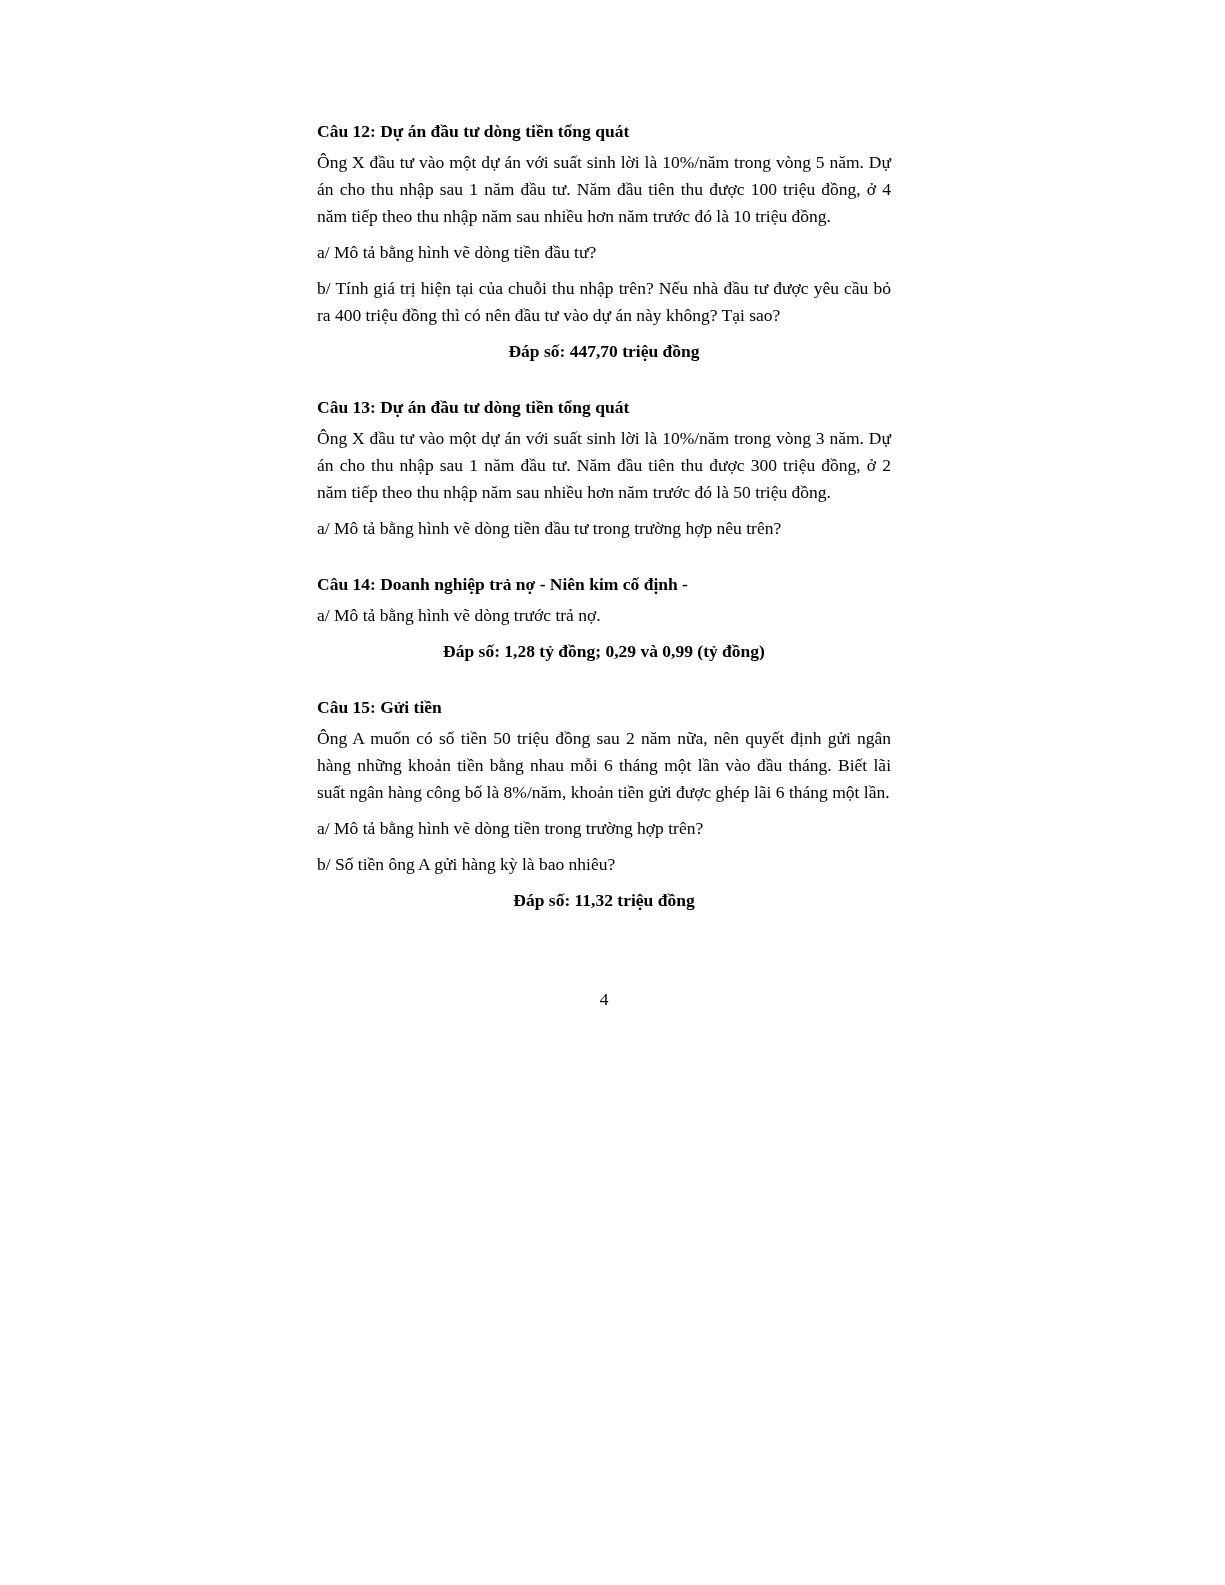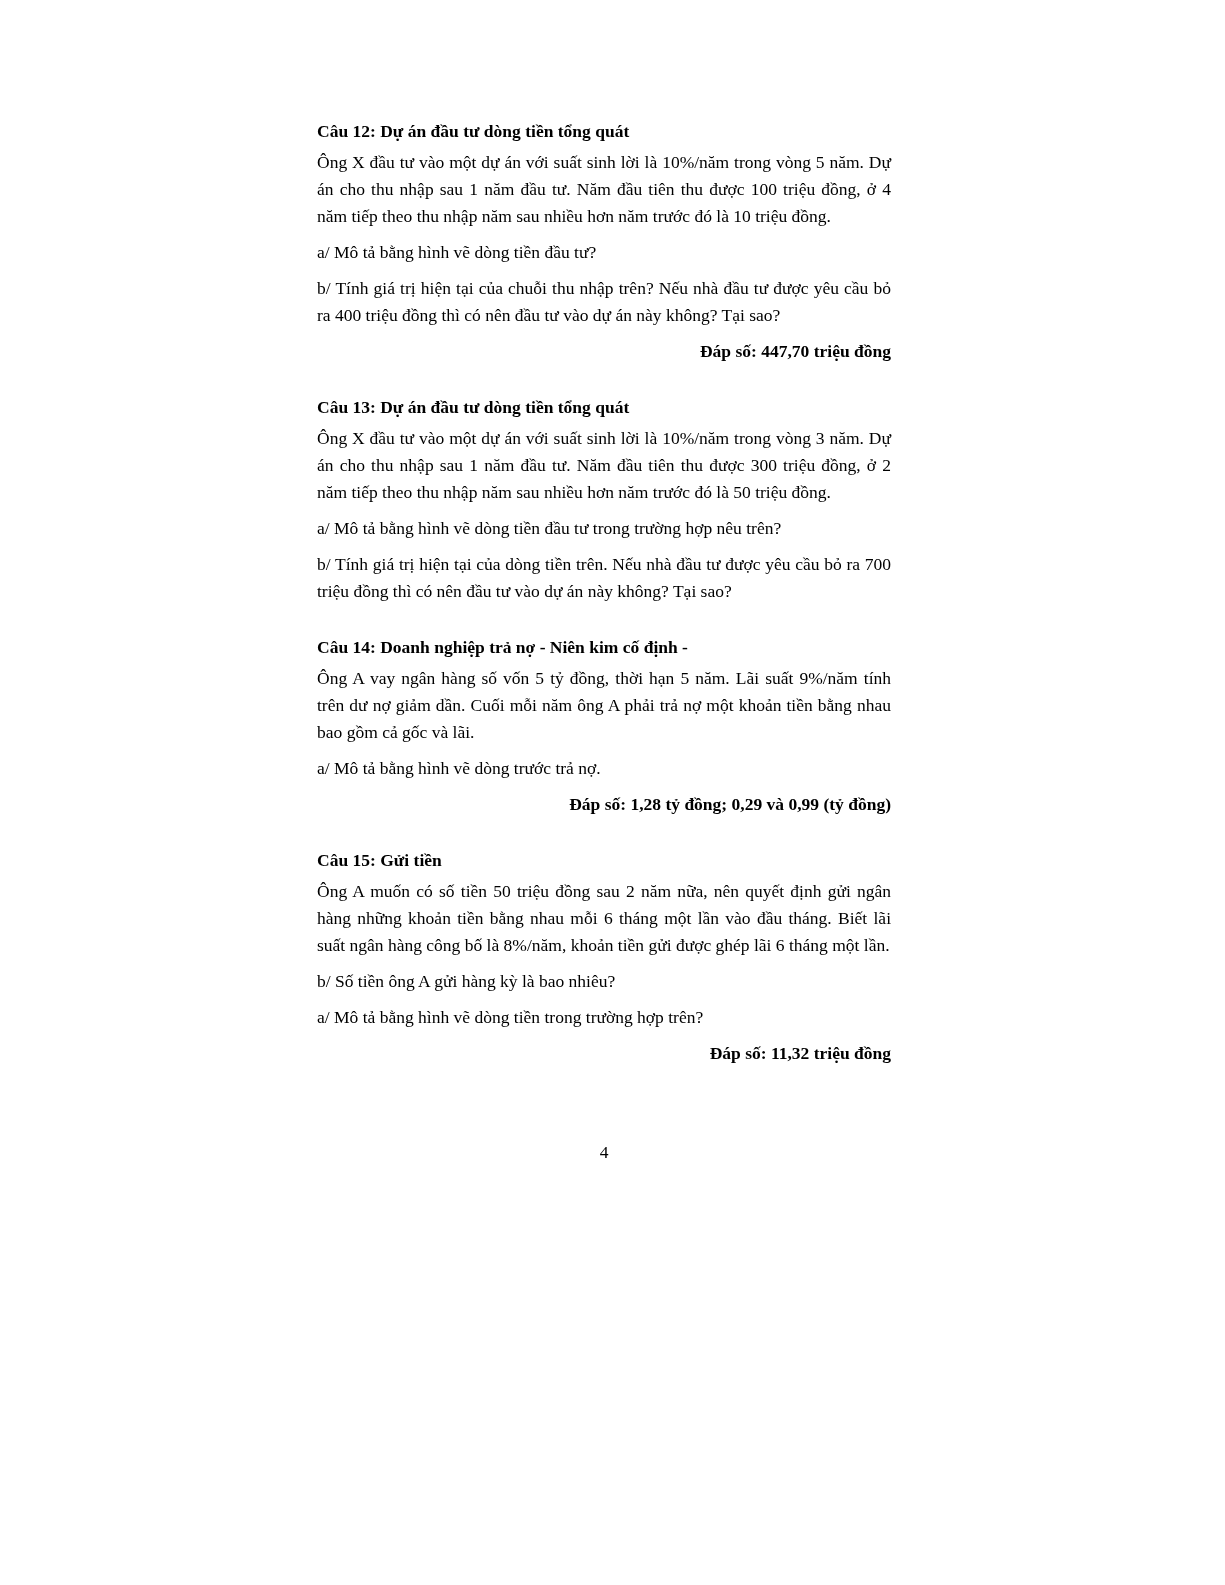--- a/index.html
+++ b/index.html
@@ -32,21 +32,21 @@
     margin: 0 0 9px 0;
     text-align: justify;
   }
   .item {
     margin: 4px 0 9px 0;
     text-align: justify;
   }
   .answer {
     font-weight: bold;
     margin: 0;
-    text-align: right;
+    text-align: center;
   }
   .page-footer {
     margin-top: 72px;
     text-align: center;
   }
 </style>
 </head>
 <body>
 
 <main class="page">
@@ -56,35 +56,33 @@
     <p class="para">Ông X đầu tư vào một dự án với suất sinh lời là 10%/năm trong vòng 5 năm. Dự án cho thu nhập sau 1 năm đầu tư. Năm đầu tiên thu được 100 triệu đồng, ở 4 năm tiếp theo thu nhập năm sau nhiều hơn năm trước đó là 10 triệu đồng.</p>
     <p class="item">a/ Mô tả bằng hình vẽ dòng tiền đầu tư?</p>
     <p class="item">b/ Tính giá trị hiện tại của chuỗi thu nhập trên? Nếu nhà đầu tư được yêu cầu bỏ ra 400 triệu đồng thì có nên đầu tư vào dự án này không? Tại sao?</p>
     <p class="answer">Đáp số: 447,70 triệu đồng</p>
   </section>
 
   <section class="section">
     <p class="heading">Câu 13: Dự án đầu tư dòng tiền tổng quát</p>
     <p class="para">Ông X đầu tư vào một dự án với suất sinh lời là 10%/năm trong vòng 3 năm. Dự án cho thu nhập sau 1 năm đầu tư. Năm đầu tiên thu được 300 triệu đồng, ở 2 năm tiếp theo thu nhập năm sau nhiều hơn năm trước đó là 50 triệu đồng.</p>
     <p class="item">a/ Mô tả bằng hình vẽ dòng tiền đầu tư trong trường hợp nêu trên?</p>
-    <p class="item">b/ Tính giá trị hiện tại của dòng tiền trên. Nếu nhà đầu tư được yêu cầu bỏ ra 700 triệu đồng thì có nên đầu tư vào dự án này không? Tại sao?</p>
   </section>
 
   <section class="section">
     <p class="heading">Câu 14: Doanh nghiệp trả nợ - Niên kim cố định -</p>
-    <p class="para">Ông A vay ngân hàng số vốn 5 tỷ đồng, thời hạn 5 năm. Lãi suất 9%/năm tính trên dư nợ giảm dần. Cuối mỗi năm ông A phải trả nợ một khoản tiền bằng nhau bao gồm cả gốc và lãi.</p>
     <p class="item">a/ Mô tả bằng hình vẽ dòng trước trả nợ.</p>
     <p class="answer">Đáp số: 1,28 tỷ đồng; 0,29 và 0,99 (tỷ đồng)</p>
   </section>
 
   <section class="section">
     <p class="heading">Câu 15: Gửi tiền</p>
     <p class="para">Ông A muốn có số tiền 50 triệu đồng sau 2 năm nữa, nên quyết định gửi ngân hàng những khoản tiền bằng nhau mỗi 6 tháng một lần vào đầu tháng. Biết lãi suất ngân hàng công bố là 8%/năm, khoản tiền gửi được ghép lãi 6 tháng một lần.</p>
+    <p class="item">a/ Mô tả bằng hình vẽ dòng tiền trong trường hợp trên?</p>
     <p class="item">b/ Số tiền ông A gửi hàng kỳ là bao nhiêu?</p>
-    <p class="item">a/ Mô tả bằng hình vẽ dòng tiền trong trường hợp trên?</p>
     <p class="answer">Đáp số: 11,32 triệu đồng</p>
   </section>
 
   <div class="page-footer">
     <span>4</span>
   </div>
 
 </main>
 
 </body></html>

